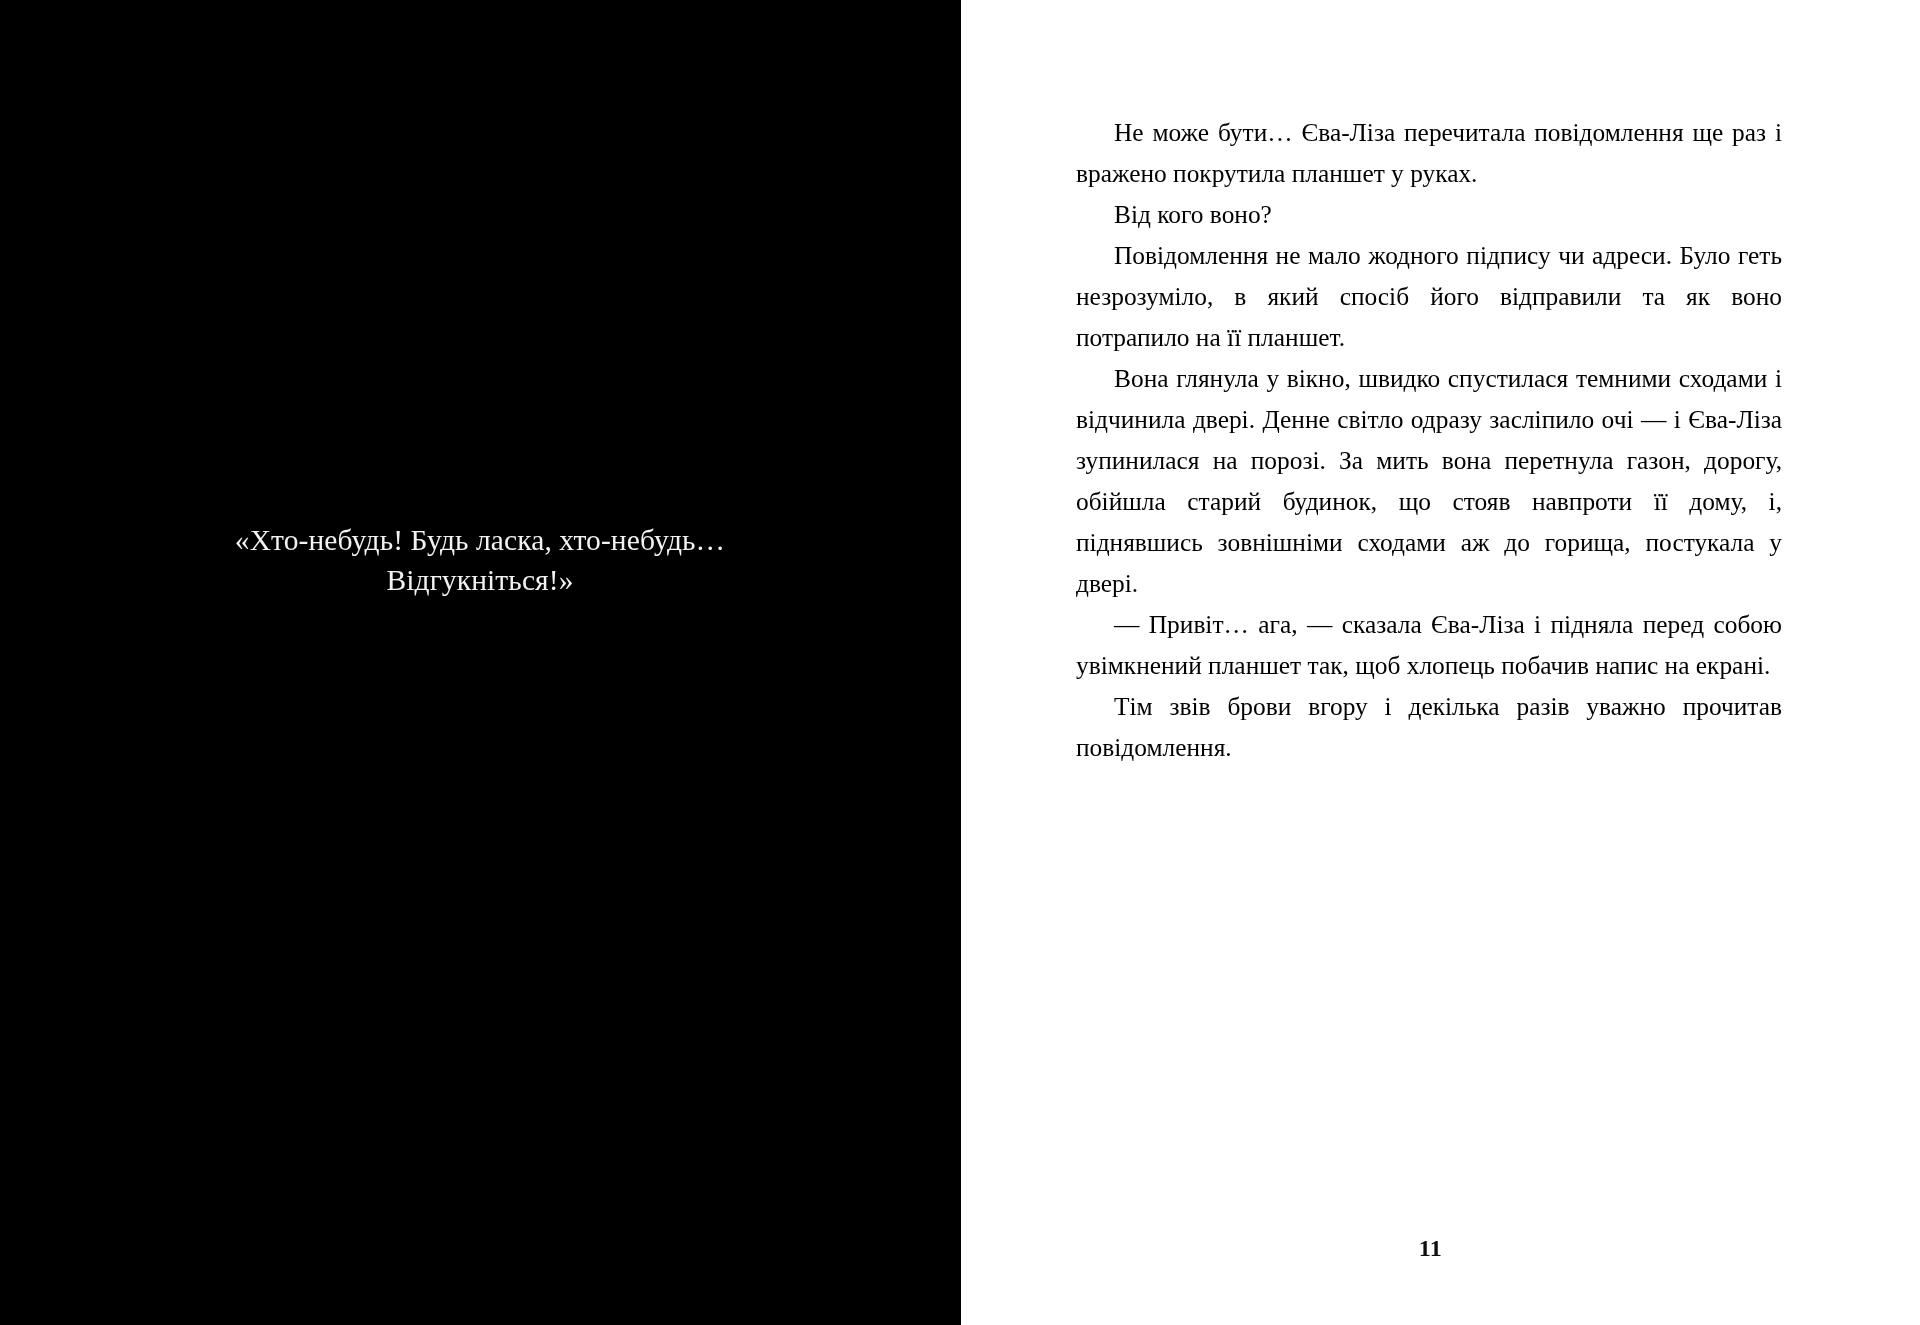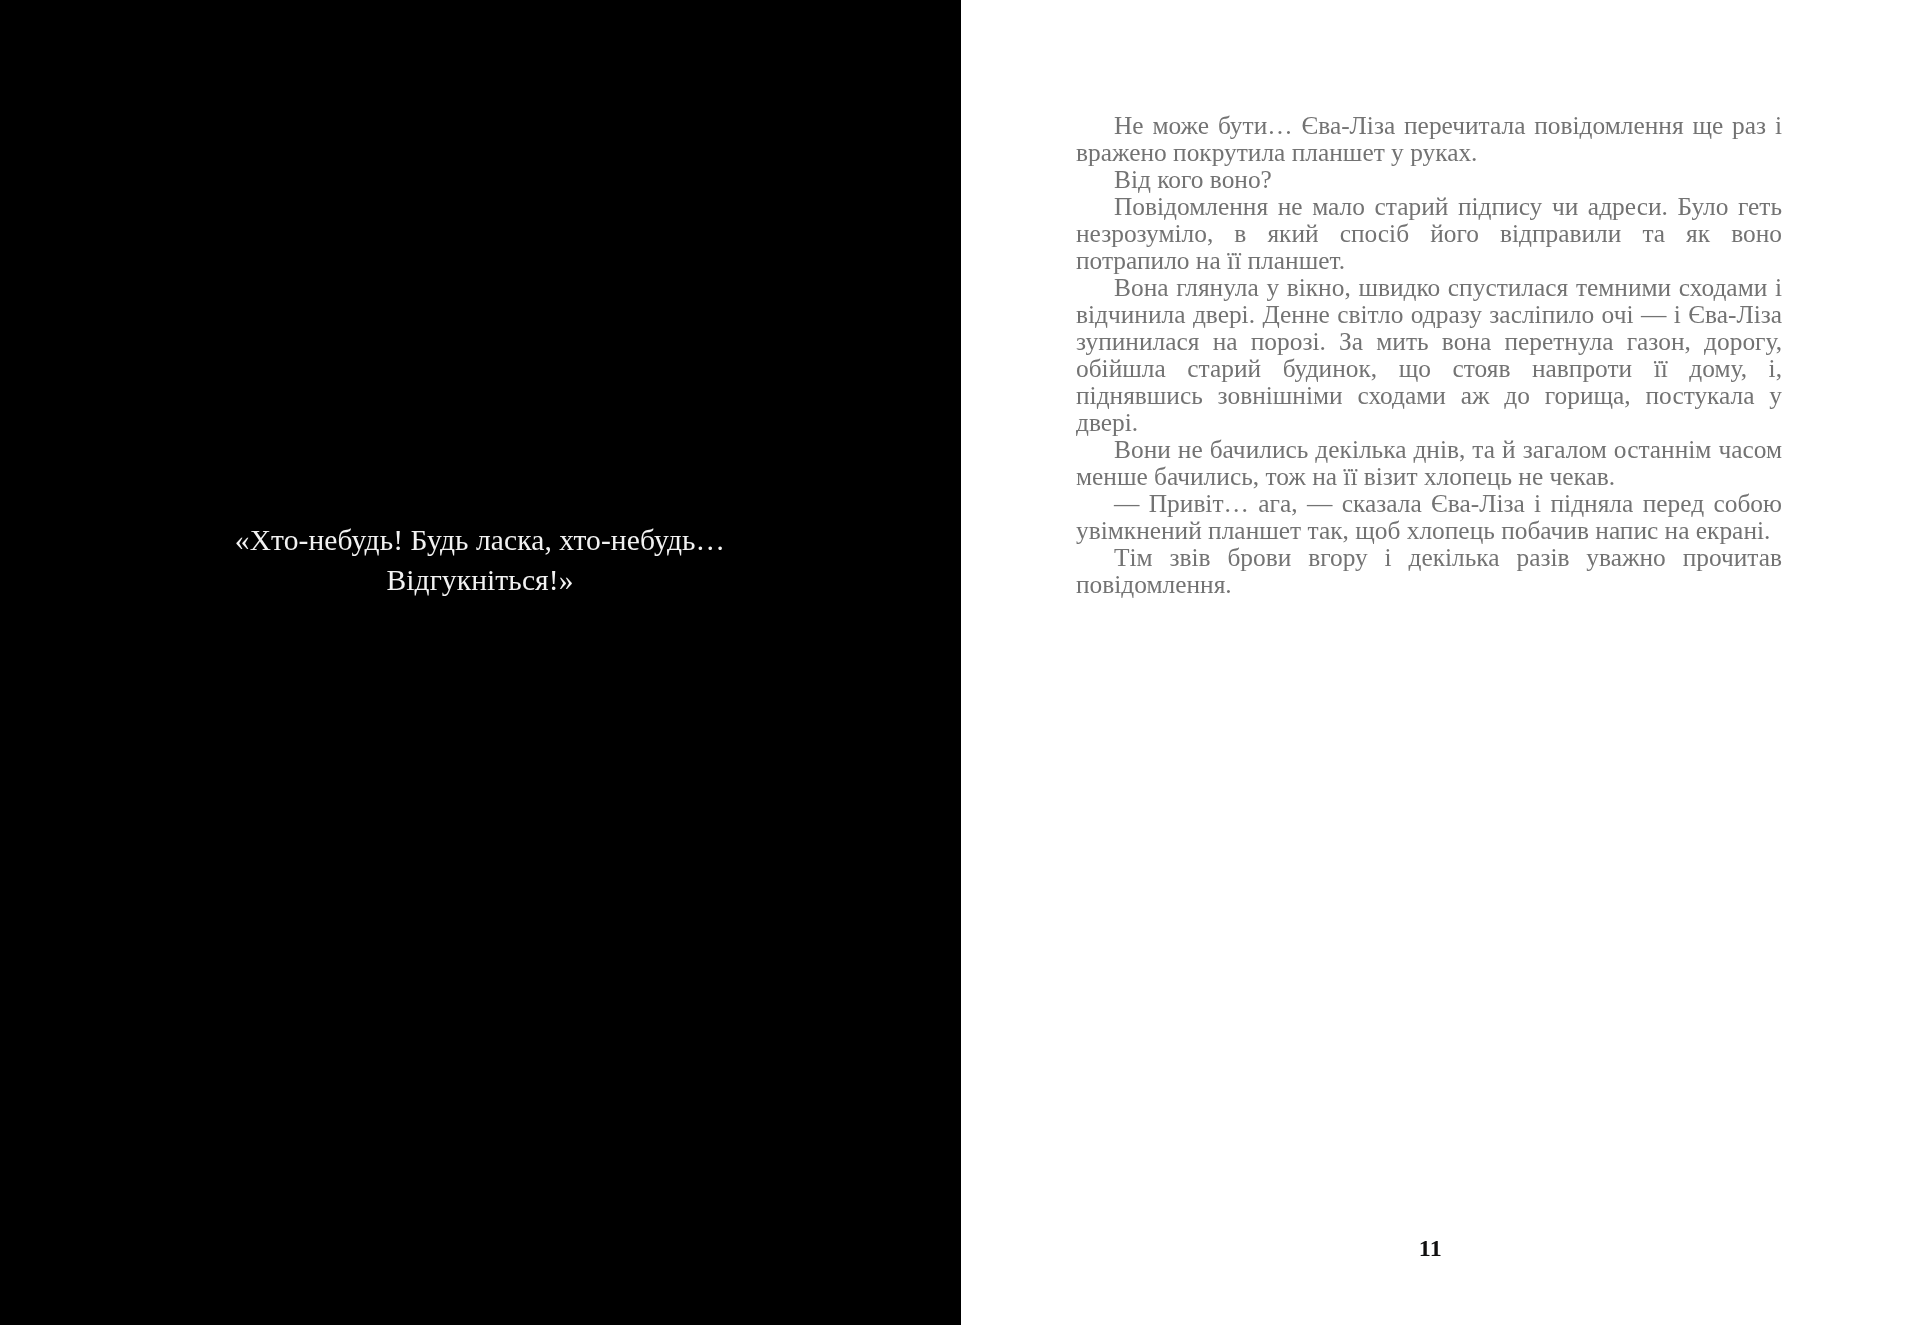--- a/index.html
+++ b/index.html
@@ -52,23 +52,23 @@
 
   .text-column {
     position: absolute;
     left: 115px;   
     top: 112px;
     width: 706px;  
   }
 
   .para {
     margin: 0;
-    color: #737373;
+    color: #000000;
     font-size: 25.4px;
-    line-height: 27px;
+    line-height: 41px;
     text-align: justify;
     text-indent: 38px;
     text-justify: inter-word;
     hyphens: manual;
     -webkit-hyphens: manual;
   }
 
   .folio {
     position: absolute;
     left: 0;
@@ -105,23 +105,22 @@
     <div class="epigraph-block">«Хто-небудь! Будь ласка, хто-небудь…
 Відгукніться!»</div>
   </div>
 
   <div class="gutter"></div>
 
   <div class="page-right">
     <div class="text-column">
       <p class="para">Не може бути… Єва-Ліза перечитала повідомлення ще раз і вражено покрутила планшет у руках.</p>
       <p class="para">Від кого воно?</p>
-      <p class="para">Повідомлення не мало старий підпису чи адреси. Було геть незрозуміло, в який спосіб його відправили та як воно потрапило на її планшет.</p>
+      <p class="para">Повідомлення не мало жодного підпису чи адреси. Було геть незрозуміло, в який спосіб його відправили та як воно потрапило на її планшет.</p>
       <p class="para">Вона глянула у вікно, швидко спустилася темними сходами і відчинила двері. Денне світло одразу засліпило очі — і Єва-Ліза зупинилася на порозі. За мить вона перетнула газон, дорогу, обійшла старий будинок, що стояв навпроти її дому, і, піднявшись зовнішніми сходами аж до горища, постукала у двері.</p>
-      <p class="para">Вони не бачились декілька днів, та й загалом останнім часом менше бачились, тож на її візит хлопець не чекав.</p>
       <p class="para">— Привіт… ага, — сказала Єва-Ліза і підняла перед собою увімкнений планшет так, щоб хлопець побачив напис на екрані.</p>
       <p class="para">Тім звів брови вгору і декілька разів уважно прочитав повідомлення.</p>
     </div>
 
     <div class="folio">
       <span class="folio-inner">11</span>
     </div>
   </div>
 
 </div>

